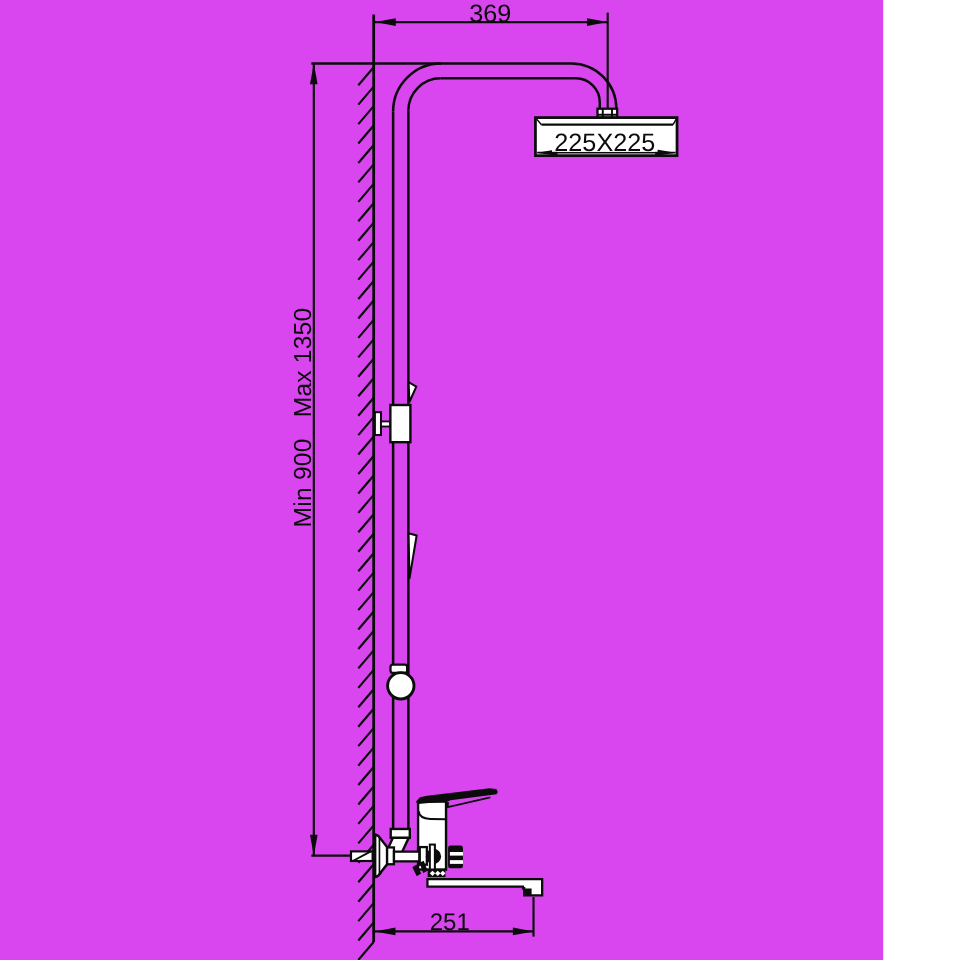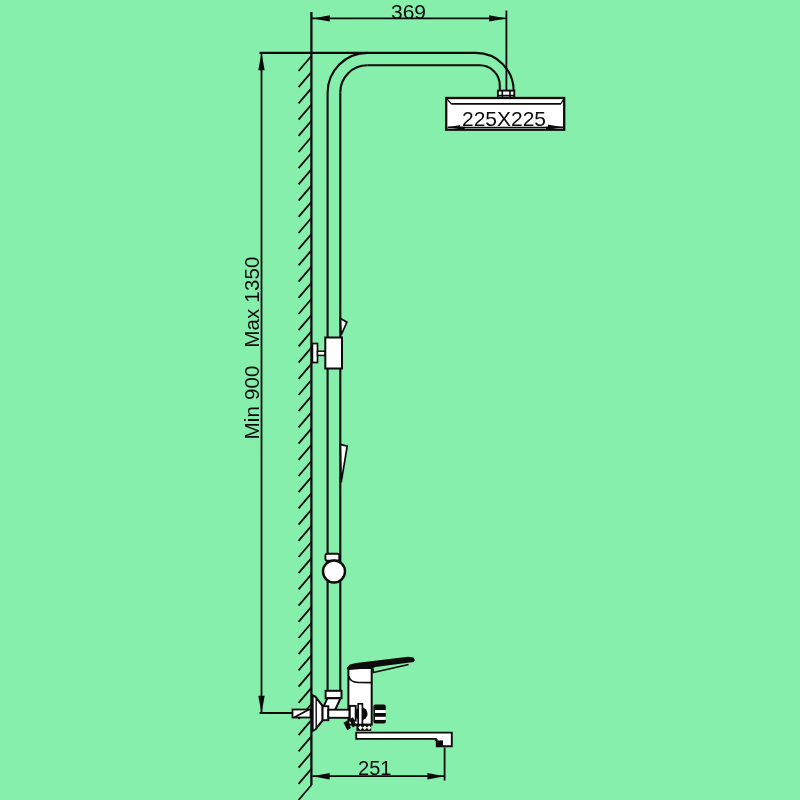--- a/index.html
+++ b/index.html
@@ -1,15 +1,15 @@
 <!DOCTYPE html>
 <html><head><meta charset="utf-8">
 <style>
 html,body{margin:0;padding:0;background:#ffffff;}
-#page{width:800px;height:800px;position:relative;background:#86efac;overflow:hidden;}
+#page{width:736px;height:800px;position:relative;background:#d946ef;overflow:hidden;}
 svg{position:absolute;left:0;top:0;}
 text{font-family:"Liberation Sans",sans-serif;fill:#0b0b0b;}
 </style></head>
 <body>
 <div id="page">
 <svg width="800" height="800" viewBox="0 0 800 800">
 
 <path d="M311.4 12 V785" stroke="#0b0b0b" stroke-width="2.3" fill="none"></path>
 <path d="M311.4 56.0 L298.6 71.0 M311.4 72.2 L298.6 87.2 M311.4 88.4 L298.6 103.4 M311.4 104.6 L298.6 119.6 M311.4 120.8 L298.6 135.8 M311.4 137.0 L298.6 152.0 M311.4 153.2 L298.6 168.2 M311.4 169.4 L298.6 184.4 M311.4 185.6 L298.6 200.6 M311.4 201.8 L298.6 216.8 M311.4 218.0 L298.6 233.0 M311.4 234.2 L298.6 249.2 M311.4 250.4 L298.6 265.4 M311.4 266.6 L298.6 281.6 M311.4 282.8 L298.6 297.8 M311.4 299.0 L298.6 314.0 M311.4 315.2 L298.6 330.2 M311.4 331.4 L298.6 346.4 M311.4 347.6 L298.6 362.6 M311.4 363.8 L298.6 378.8 M311.4 380.0 L298.6 395.0 M311.4 396.2 L298.6 411.2 M311.4 412.4 L298.6 427.4 M311.4 428.6 L298.6 443.6 M311.4 444.8 L298.6 459.8 M311.4 461.0 L298.6 476.0 M311.4 477.2 L298.6 492.2 M311.4 493.4 L298.6 508.4 M311.4 509.6 L298.6 524.6 M311.4 525.8 L298.6 540.8 M311.4 542.0 L298.6 557.0 M311.4 558.2 L298.6 573.2 M311.4 574.4 L298.6 589.4 M311.4 590.6 L298.6 605.6 M311.4 606.8 L298.6 621.8 M311.4 623.0 L298.6 638.0 M311.4 639.2 L298.6 654.2 M311.4 655.4 L298.6 670.4 M311.4 671.6 L298.6 686.6 M311.4 687.8 L298.6 702.8 M311.4 704.0 L298.6 719.0 M311.4 720.2 L298.6 735.2 M311.4 736.4 L298.6 751.4 M311.4 752.6 L298.6 767.6 M311.4 768.8 L298.6 783.8 M311.4 785.0 L298.6 800.0" stroke="#0b0b0b" stroke-width="1.8" fill="none"></path>
 

